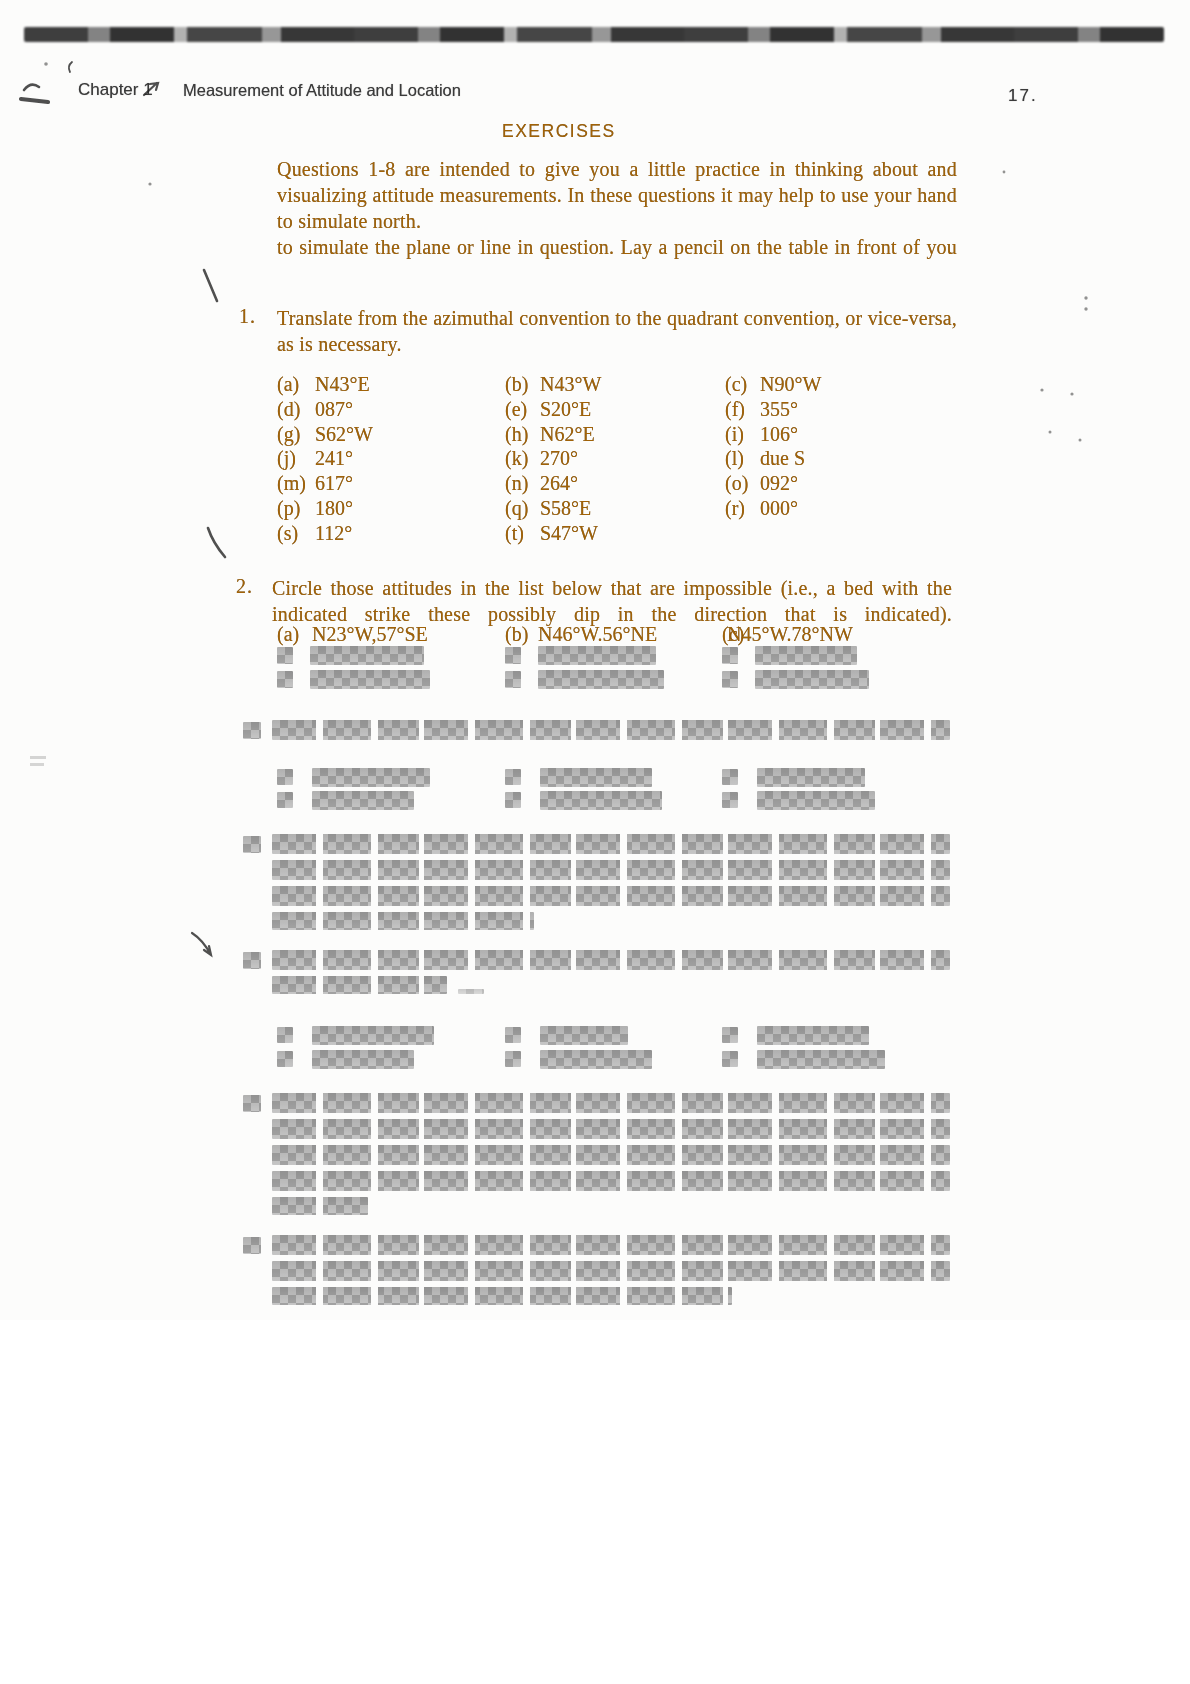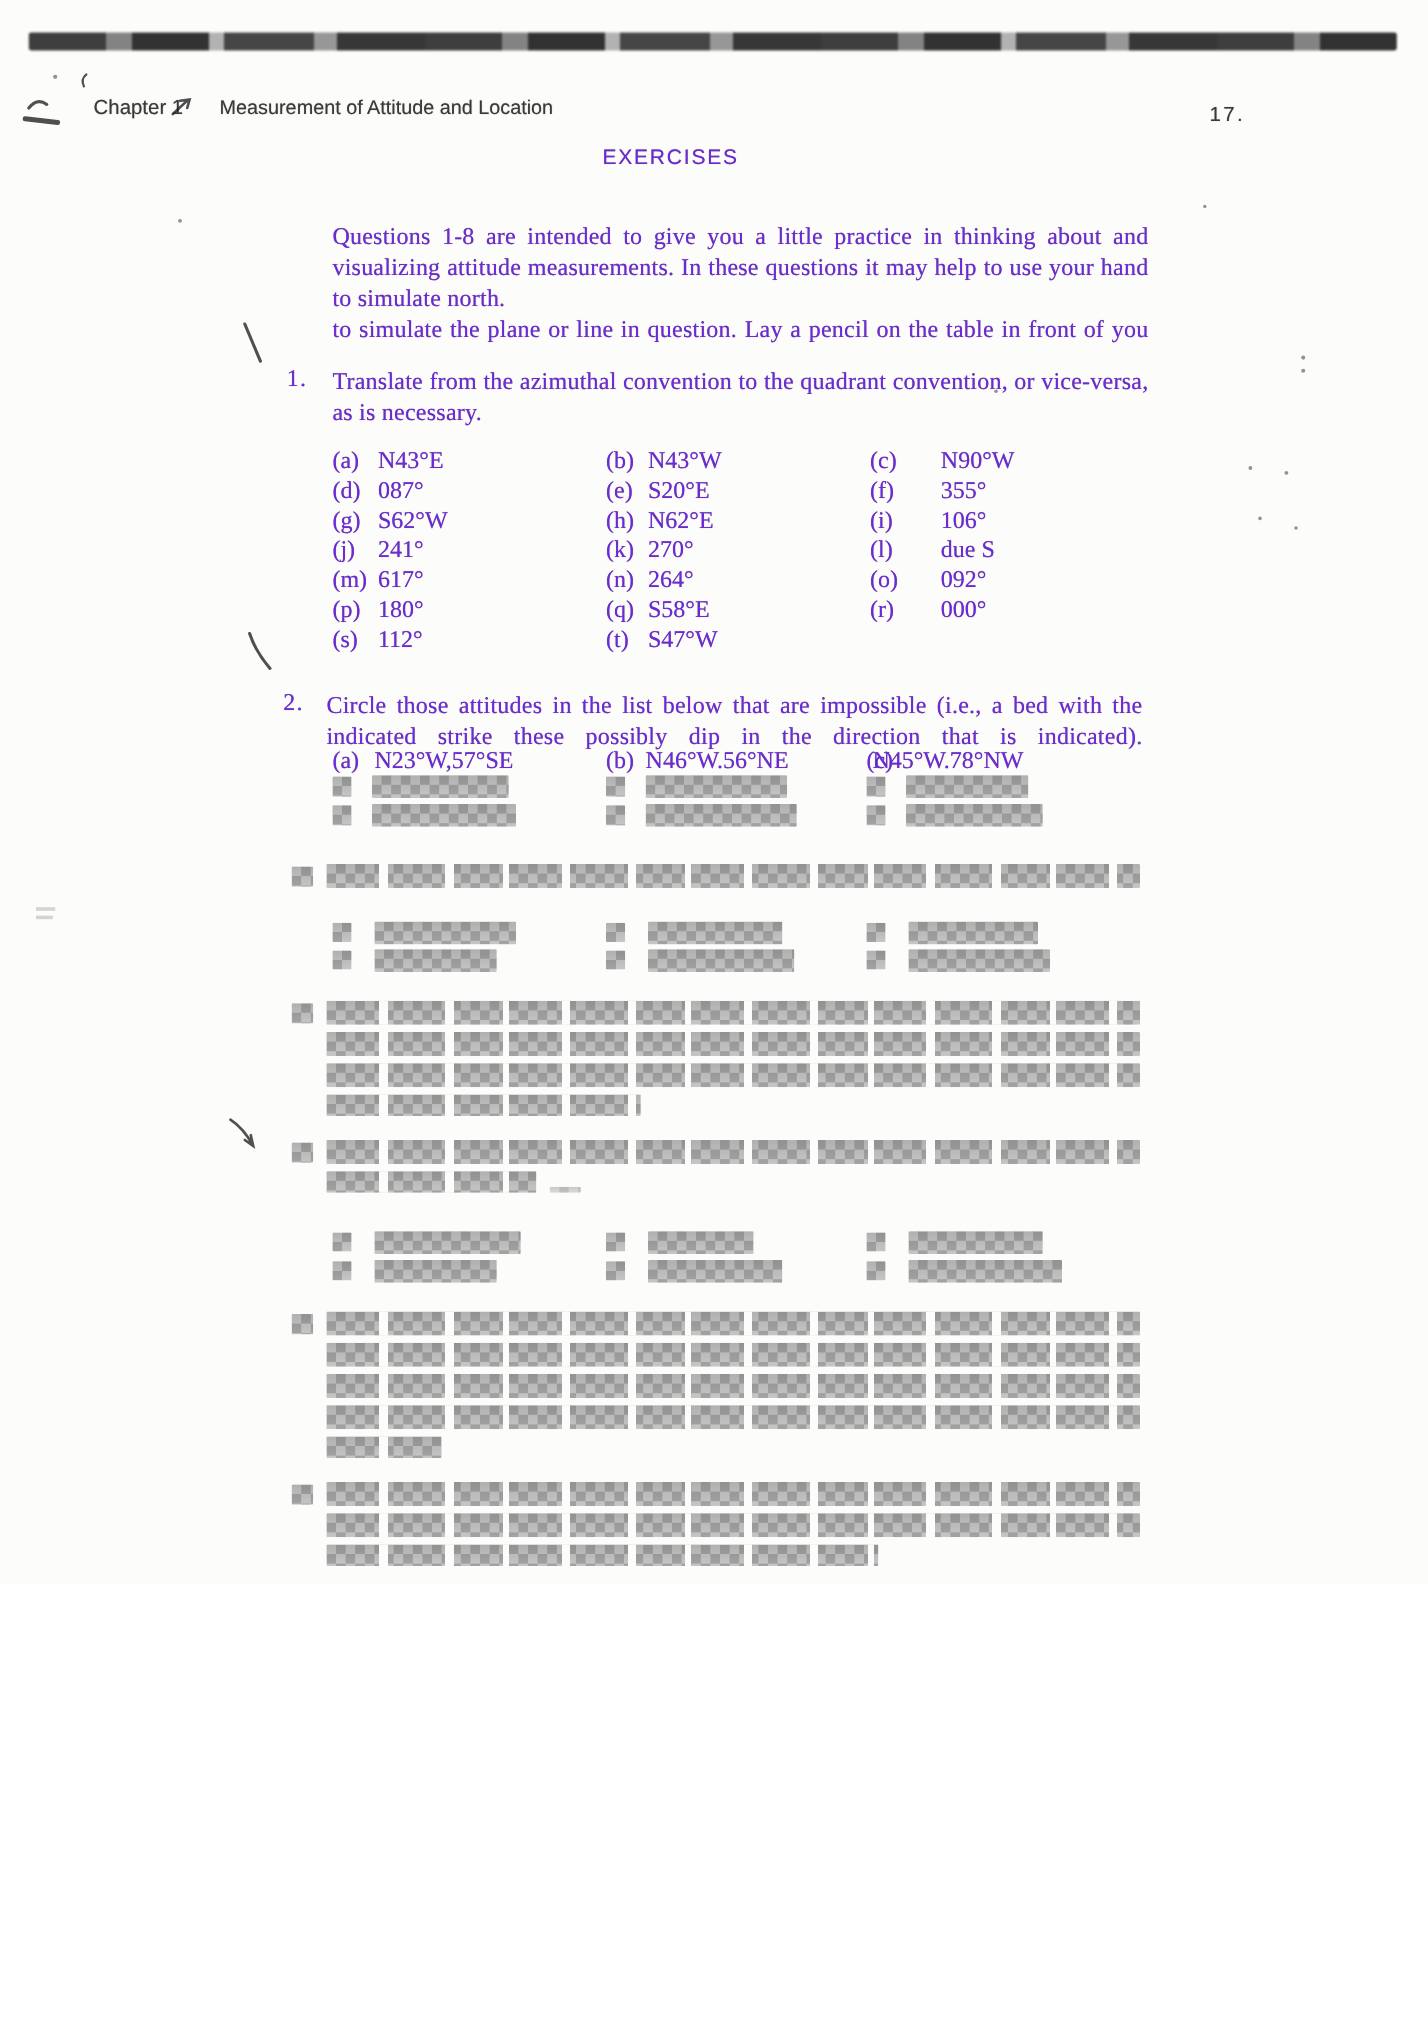--- a/index.html
+++ b/index.html
@@ -1,40 +1,40 @@
 <!DOCTYPE html>
 <html><head>
 <meta charset="utf-8">
 <style>
   html,body{margin:0;padding:0;background:#ffffff;}
   .page{position:relative;width:1190px;height:1320px;background:#fcfcfb;overflow:hidden;
         font-family:"Liberation Serif",serif;}
   .abs{position:absolute;}
   .sans{font-family:"Liberation Sans",sans-serif;}
-  .ink{color:#6d28d9;text-shadow:0 0 .6px rgba(25,25,25,.55);}
+  .ink{color:#a16207;text-shadow:0 0 .6px rgba(25,25,25,.55);}
   .faded{color:#3a3a3a;text-shadow:0 0 .8px rgba(60,60,60,.6);}
   .body-text{font-size:20px;line-height:26px;letter-spacing:.2px;}
   .jline{text-align:justify;text-align-last:justify;}
   .qnum{font-size:20px;letter-spacing:1px;}
   
   .scanbar{left:24px;top:27px;width:1140px;height:15px;opacity:.9;filter:blur(.9px);border-radius:2px;
     background:repeating-linear-gradient(90deg,#2a2a2a 0 64px,#777 64px 86px,#1d1d1d 86px 150px,#aaa 150px 163px,#333 163px 238px,#8d8d8d 238px 257px,#222 257px 330px);}
   
   .blob,.blobline{position:absolute;border-radius:1px;filter:blur(.6px);
     background:
       repeating-conic-gradient(#a0a0a0 0% 25%,#cdcdcd 0% 50%) 0 0/16px 16px,
       linear-gradient(rgba(140,140,140,.45),rgba(190,190,190,.3));
     background-blend-mode:multiply;opacity:.85;}
   .blobline::after{content:"";position:absolute;inset:0;
     background:repeating-linear-gradient(90deg,transparent 0 44px,#fcfcfb 44px 51px,transparent 51px 99px,#fcfcfb 99px 106px,transparent 106px 147px,#fcfcfb 147px 152px);}
   .blob-soft{opacity:.55;}
   
   .qrow{position:relative;height:24.8px;}
   .qrow span{position:absolute;white-space:nowrap;font-size:20px;}
-  .c1l{left:0;} .c1v{left:38px;} .c2l{left:228px;} .c2v{left:263px;} .c3l{left:448px;} .c3v{left:507px;}
+  .c1l{left:0;} .c1v{left:38px;} .c2l{left:228px;} .c2v{left:263px;} .c3l{left:448px;} .c3v{left:483px;}
   
   .q2row span{position:absolute;white-space:nowrap;font-size:20px;}
   .q2-1l{left:0;} .q2-1v{left:35px;} .q2-2l{left:228px;} .q2-2v{left:261px;} .q2-3l{left:445px;} .q2-3v{left:450px;}
   .shadowband{left:28px;top:1548px;width:1132px;height:14px;filter:blur(1px);
     background:linear-gradient(180deg,rgba(0,0,0,0) 0%,rgba(90,90,90,.10) 40%,rgba(110,110,110,.15) 60%,rgba(0,0,0,0) 100%);}
   .wm-box{left:958px;top:1610px;width:216px;height:58px;background:#f1f1f2;border-radius:5px;}
   .wm-logo{left:967px;top:1616px;width:37px;height:46px;border-radius:2px;overflow:hidden;
     background:repeating-conic-gradient(#49555f 0% 25%,#323d46 0% 50%) 0 0/14px 14px;}
   .wm-logo-teal{position:absolute;left:0;bottom:0;width:100%;height:11px;
     background:linear-gradient(90deg,#35c7a6 0 8px,#27b598 8px 100%);}
@@ -48,21 +48,21 @@
 <div class="page">
 
   <div class="abs scanbar"></div>
 
   <div class="abs sans faded" style="left:78px;top:80px;font-size:17px;">Chapter 1</div>
   <div class="abs sans faded" style="left:183px;top:81px;font-size:16.5px;">Measurement of Attitude and Location</div>
   <div class="abs sans faded" style="left:1008px;top:86px;font-size:17px;letter-spacing:2px;">17.</div>
 
   <div class="abs sans ink" style="left:502px;top:121px;font-size:17.5px;letter-spacing:1.5px;">EXERCISES</div>
 
-  <div class="abs ink body-text" style="left:277px;top:184px;width:680px;">
+  <div class="abs ink body-text" style="left:277px;top:156px;width:680px;">
 
   <div class="introline jline">Questions 1-8 are intended to give you a little practice in thinking about and</div>
       <div class="introline jline">visualizing attitude measurements.  In these questions it may help to use your hand</div>
       <div class="introline">to simulate north.</div>
       <div class="introline jline">to simulate the plane or line in question.  Lay a pencil on the table in front of you</div>
     </div>
 
   <div class="abs ink qnum" style="left:239px;top:305px;">1.</div>
   <div class="abs ink body-text" style="left:277px;top:305px;width:680px;">
 

